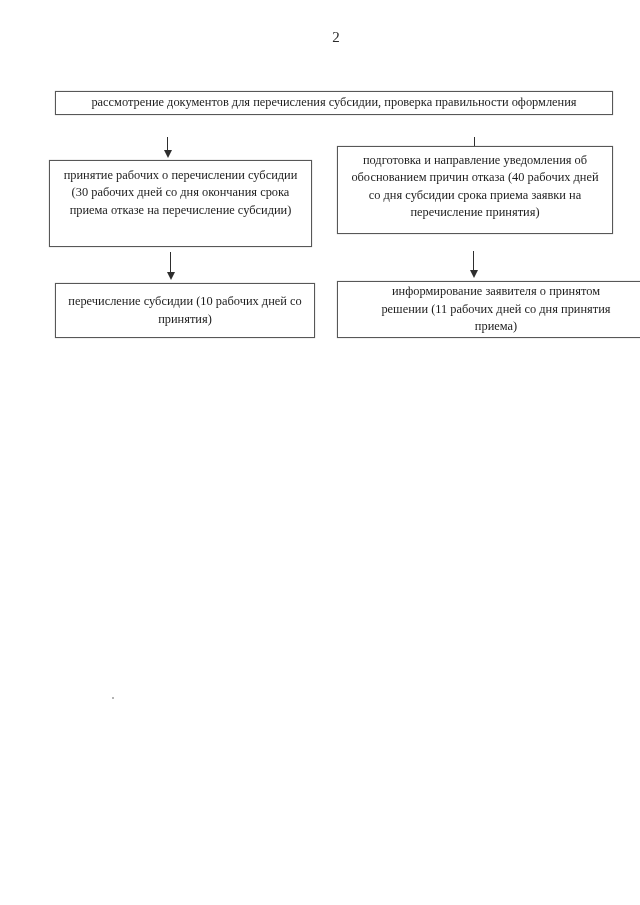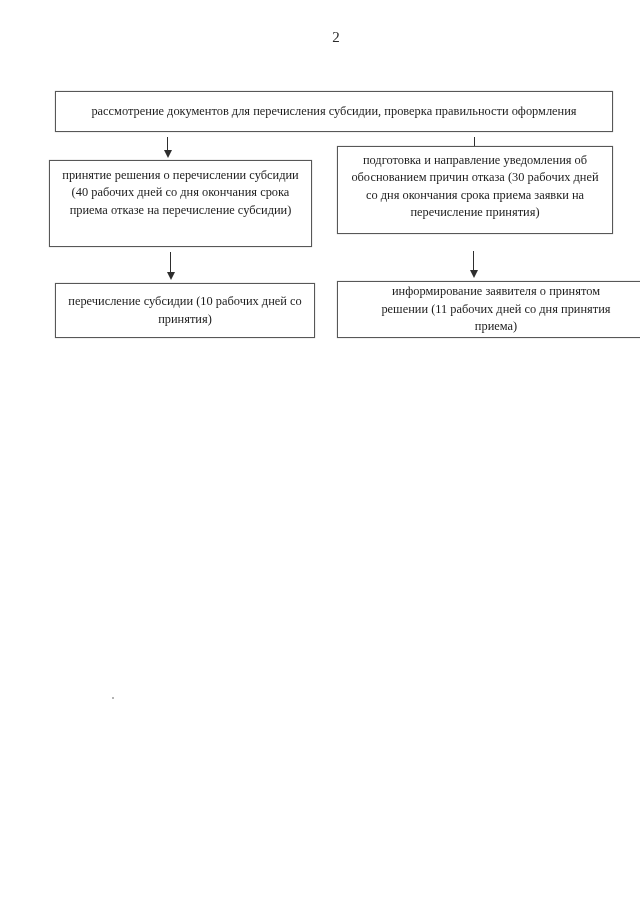--- a/index.html
+++ b/index.html
@@ -34,21 +34,21 @@
     display: flex;
     flex-direction: column;
     align-items: center;
     font-size: 12.4px;
     line-height: 17.4px;
     text-align: center;
   }
   .node .line {
     white-space: nowrap;
   }
-  .node-top      { left: 55px;  top: 91px;  width: 558px; height: 41px; justify-content: center; }
+  .node-top      { left: 55px;  top: 91px;  width: 558px; height: 24px; justify-content: center; }
   .node-mid-left { left: 49px;  top: 160px; width: 263px; height: 87px; padding-top: 6px; }
   .node-mid-right{ left: 337px; top: 146px; width: 276px; height: 88px; padding-top: 5px; }
   .node-bot-left { left: 55px;  top: 283px; width: 260px; height: 55px; justify-content: center; font-family: Liberation Serif, serif; }
   .node-bot-right{ left: 337px; top: 281px; width: 318px; height: 57px; justify-content: center; }
   .arrow {
     position: absolute;
     width: 9px;
     display: flex;
     flex-direction: column;
     align-items: center;
@@ -93,29 +93,29 @@
   <div class="arrow arrow-u-left">
     <div class="shaft"></div>
     <div class="head"></div>
   </div>
   <div class="arrow arrow-u-right">
     <div class="shaft"></div>
     <div class="head"></div>
   </div>
 
   <div class="node node-mid-left">
-    <div class="line">принятие решения о перечислении субсидии</div>
-    <div class="line">(40 рабочих дней со дня окончания срока</div>
+    <div class="line">принятие рабочих о перечислении субсидии</div>
+    <div class="line">(30 рабочих дней со дня окончания срока</div>
     <div class="line">приема отказе на перечисление субсидии)</div>
   </div>
 
   <div class="node node-mid-right">
     <div class="line">подготовка и направление уведомления об</div>
-    <div class="line">обоснованием причин отказа (30 рабочих дней</div>
-    <div class="line">со дня окончания срока приема заявки на</div>
+    <div class="line">обоснованием причин отказа (40 рабочих дней</div>
+    <div class="line">со дня субсидии срока приема заявки на</div>
     <div class="line">перечисление принятия)</div>
   </div>
 
   <div class="arrow arrow-l-left">
     <div class="shaft"></div>
     <div class="head"></div>
   </div>
   <div class="arrow arrow-l-right">
     <div class="shaft"></div>
     <div class="head"></div>

